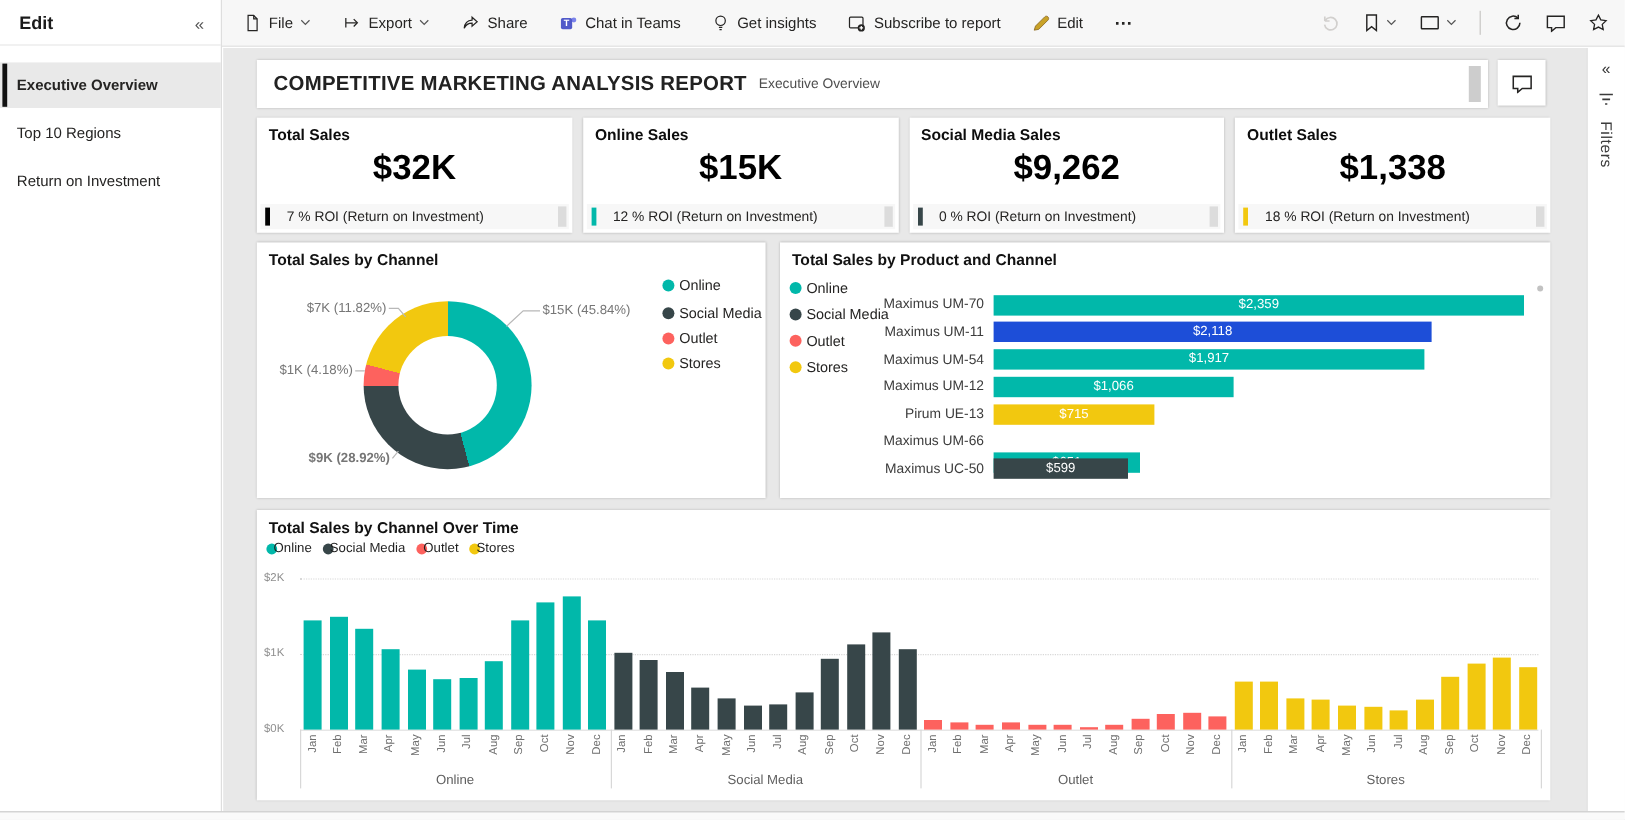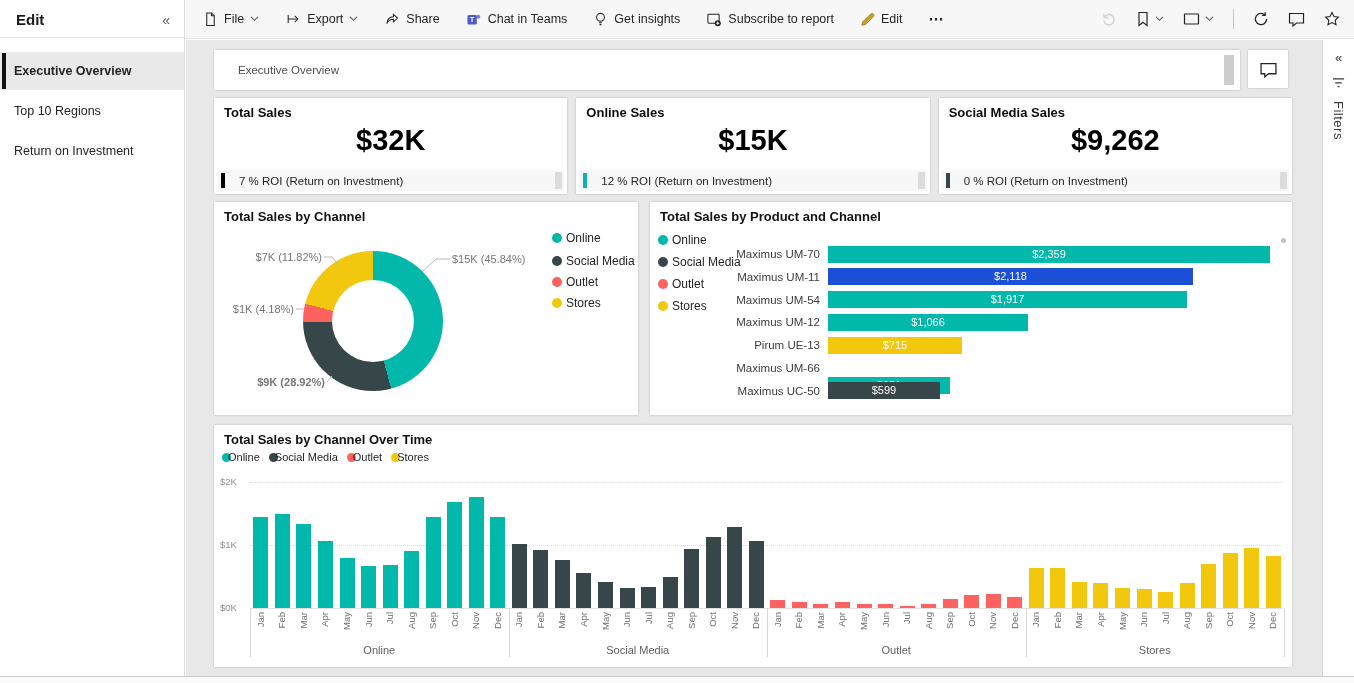--- a/index.html
+++ b/index.html
@@ -195,20 +195,21 @@
       <svg width="16" height="16" viewBox="0 0 16 16" fill="none" stroke="#252423" stroke-width="1.1">
           <path d="M8 1.6l2 4 4.4.6-3.2 3.1.8 4.4L8 11.6l-4 2.1.8-4.4L1.6 6.2 6 5.6z"></path>
         </svg>
     </span>
   </div>
 </header>
 
 <div class="canvas">
 
   <div class="card titlebar">
+    <span class="rpt-title">COMPETITIVE MARKETING ANALYSIS REPORT</span>
     <span class="rpt-sub">Executive Overview</span>
     <span class="tb-thumb"></span>
   </div>
   <div class="card comment-btn">
     <svg width="19" height="17" viewBox="0 0 17 16" fill="none" stroke="#252423" stroke-width="1.2">
         <path d="M1.5 2.5h14v9.5H8.5L5 15v-3H1.5z"></path>
       </svg>
   </div>
 
   <div class="kpi-row" id="kpi-row">
@@ -236,20 +237,29 @@
     <div class="kpi-title">Social Media Sales</div>
     <div class="kpi-value">$9,262</div>
     <div class="kpi-roi">
       <span class="kpi-marker" style="background: rgb(55, 70, 73);"></span>
       <span class="kpi-roi-text">0 % ROI (Return on Investment)</span>
       <span class="kpi-thumb"></span>
     </div>
   </div>
 
 
+  <div class="kpi-card">
+    <div class="kpi-title">Outlet Sales</div>
+    <div class="kpi-value">$1,338</div>
+    <div class="kpi-roi">
+      <span class="kpi-marker" style="background: rgb(242, 200, 15);"></span>
+      <span class="kpi-roi-text">18 % ROI (Return on Investment)</span>
+      <span class="kpi-thumb"></span>
+    </div>
+  </div>
 </div>
 
   <div class="card donut-card">
     <div class="card-title">Total Sales by Channel</div>
     <div class="donut" id="donut" style="background: conic-gradient(rgb(1, 184, 170) 0%, rgb(1, 184, 170) 45.84%, rgb(55, 70, 73) 45.84%, rgb(55, 70, 73) 74.76%, rgb(253, 98, 94) 74.76%, rgb(253, 98, 94) 78.94%, rgb(242, 200, 15) 78.94%, rgb(242, 200, 15) 100%);"></div>
     <svg class="callouts" width="424" height="213" fill="none" stroke="#b8b8b8" stroke-width="1">
       <polyline points="236,57 222,57 208,70"></polyline>
       <polyline points="110,55 118,55 124,62"></polyline>
       <polyline points="82,107 90,107"></polyline>
       <polyline points="113,180 118,174"></polyline>

